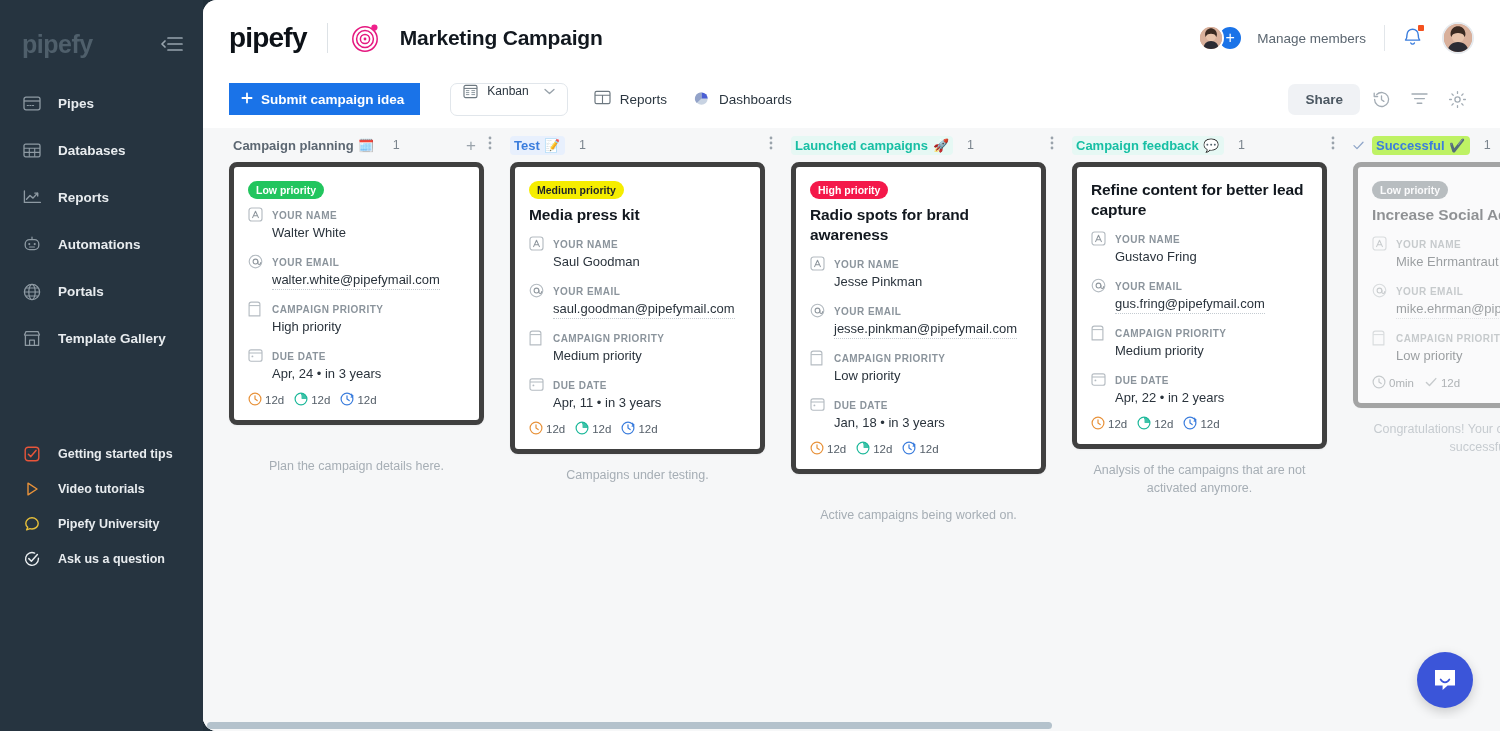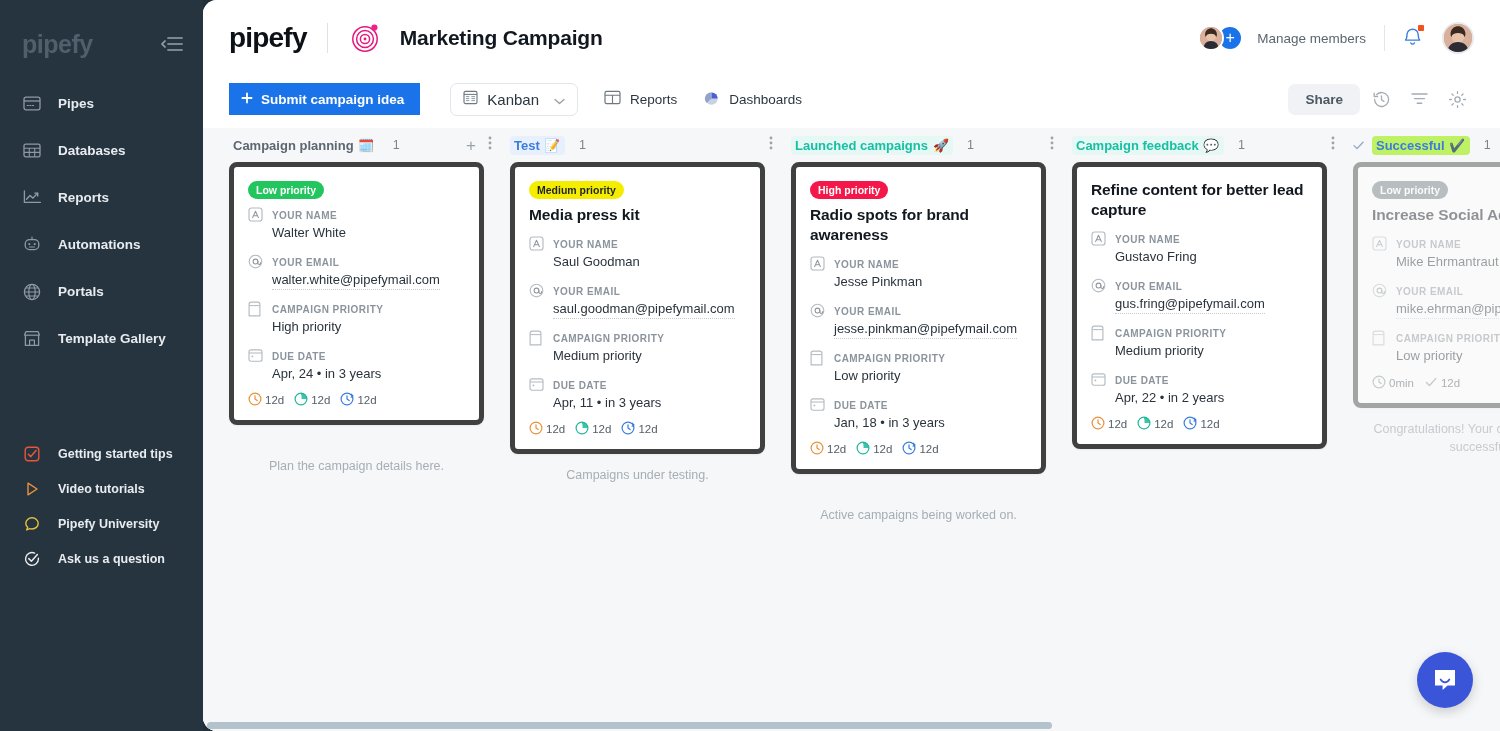--- a/index.html
+++ b/index.html
@@ -85,22 +85,22 @@
     border: none; border-radius: 0;
     height: 32px; padding: 0 16px 0 12px;
     font-size: 13.5px; font-weight: 700;
     display: flex; align-items: center; gap: 8px;
     cursor: pointer; font-family: inherit;
   }
   .btn-kanban {
     margin-left: 30px;
     background: #fff; border: 1px solid #e1e6eb; border-radius: 7px;
     height: 33px; padding: 0 12px;
-    display: flex; align-items: center; gap: 9px;
-    font-size: 15px; color: #2b3640; font-weight: 400;
+    display: flex; gap: 9px;
+    font-size: 12px; color: #2b3640; font-weight: 400;
     cursor: pointer; font-family: inherit;
   }
   .tb-link {
     margin-left: 26px; display: flex; align-items: center; gap: 9px;
     font-size: 13.5px; color: #2b3640; cursor: pointer;
   }
   .tb-right { margin-left: auto; display: flex; align-items: center; gap: 4px; }
   .btn-share {
     background: #f0f2f5; border: none; border-radius: 7px;
     height: 31px; padding: 0 17px;
@@ -698,20 +698,21 @@
               <span class="timer">
                 <span><svg width="14" height="14" viewBox="0 0 14 14" fill="none">
                     <circle cx="7" cy="7" r="5.9" stroke="#3b7ddd" stroke-width="1.2"></circle>
                     <path d="M7 3.8V7l2.2 1.6" stroke="#3b7ddd" stroke-width="1.2" stroke-linecap="round" stroke-linejoin="round"></path>
                     <path d="M11.2 2.2 13 4l-1.9 1.2" stroke="#3b7ddd" stroke-width="1.2" stroke-linecap="round" stroke-linejoin="round"></path>
                   </svg></span>
                 <span>12d</span>
               </span>
             </div>
           </div>
+          <div class="col-foot" style="margin-top: 12px;">Analysis of the campaigns that are not activated anymore.</div>
         </div>
         <div class="col col-success">
           <div class="col-hdr">
             <span style="margin-right:8px;color:#8fa6c9;"><svg width="11" height="9" viewBox="0 0 11 9" fill="none">
                 <path d="M1 4.6 4 7.6 10 1.2" stroke="#8fa6c9" stroke-width="1.3" stroke-linecap="round" stroke-linejoin="round"></path>
               </svg></span>
             <span class="col-name" style="color:#3b7ddd;background:#bef264;">
               <span>Successful</span>
               <span class="emoji">✔️</span>
             </span>

